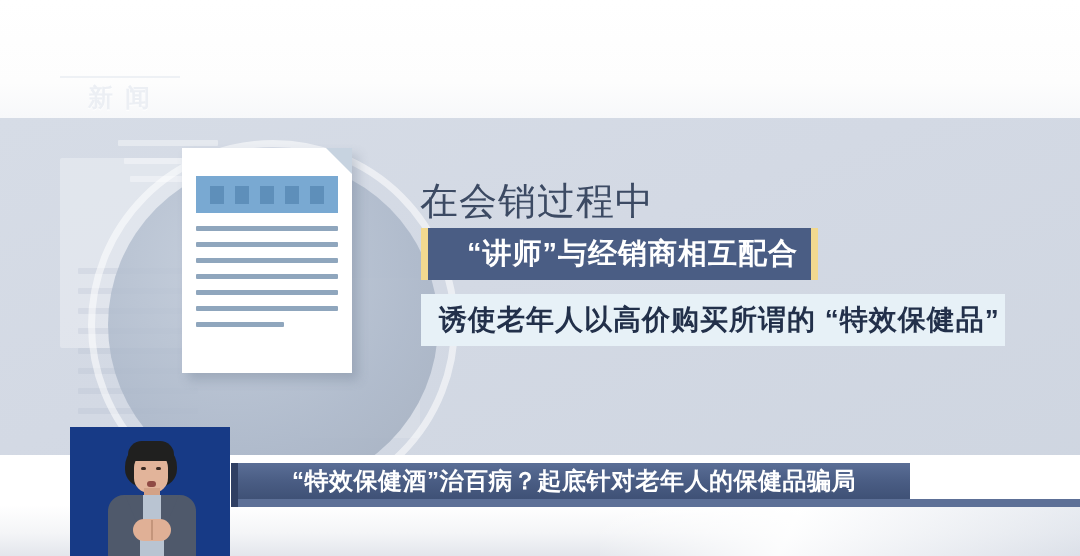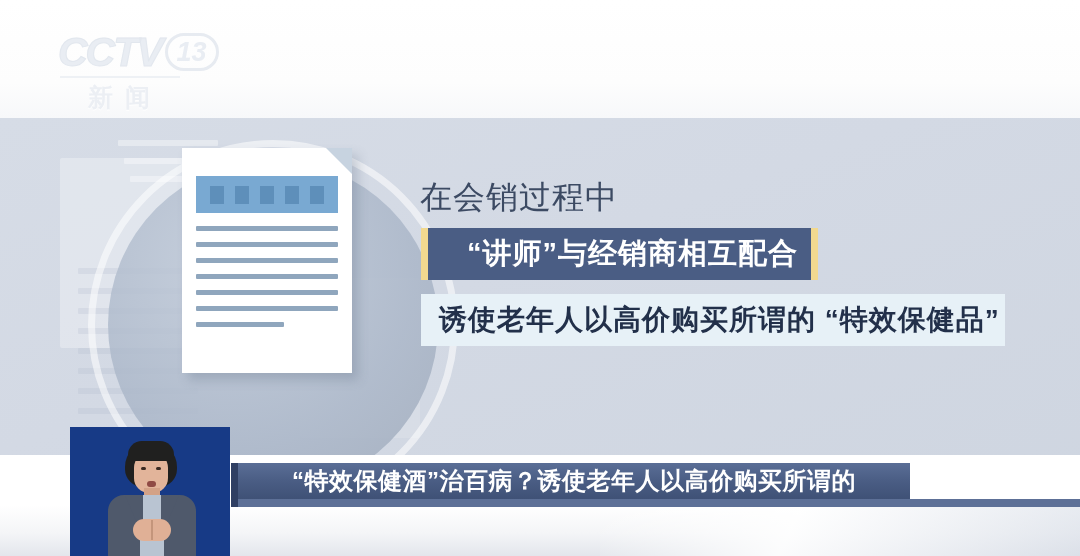--- a/index.html
+++ b/index.html
@@ -158,21 +158,21 @@
     margin-bottom: 11px;
     background: #8fa6bd;
     border-radius: 1px;
   }
   .doc-row.short { width: 62%; }
 
   
   .cap-plain {
     position: absolute;
     left: 420px; top: 58px;
-    font-size: 32px;
+    font-size: 38px;
     font-weight: 400;
     color: #3c4a63;
     letter-spacing: 1px;
     white-space: nowrap;
   }
 
   
   .cap-bar-dark {
     position: absolute;
     left: 421px; top: 110px;
@@ -379,24 +379,20 @@
     background: #2f3f63;
   }
 </style>
 </head>
 <body>
 
 <div id="screen">
 
   <div class="top-strip">
     <div class="logo-wrap">
-      <div class="logo-main">
-        <div class="logo-cctv">CCTV</div>
-        <div class="logo-13">13</div>
-      </div>
       <div class="logo-rule"></div>
       <div class="logo-sub">新闻</div>
     </div>
   </div>
 
   <div class="stage">
 
     <div class="ghost-doc" style="left:60px;top:40px;width:130px;height:190px;"></div>
     <div class="ghost-line" style="left:118px;top:22px;width:100px;"></div>
     <div class="ghost-line" style="left:124px;top:40px;width:90px;"></div>
@@ -449,21 +445,21 @@
       <span>诱使老年人以高价购买所谓的 “特效保健品”</span>
     </div>
   </div>
 
   <div class="white-band"></div>
   <div class="lower-white"></div>
   <div class="lower-sheen"></div>
 
   <div class="strap-cap"></div>
   <div class="strap">
-    <span>“特效保健酒”治百病？诱使老年人以高价购买所谓的</span>
+    <span>“特效保健酒”治百病？起底针对老年人的保健品骗局</span>
   </div>
   <div class="strap-underline"></div>
 
 
   <div class="signer">
     <div class="sg-hair"></div>
     <div class="sg-face"></div>
     <div class="sg-hair-front"></div>
     <div class="sg-eye l"></div>
     <div class="sg-eye r"></div>

